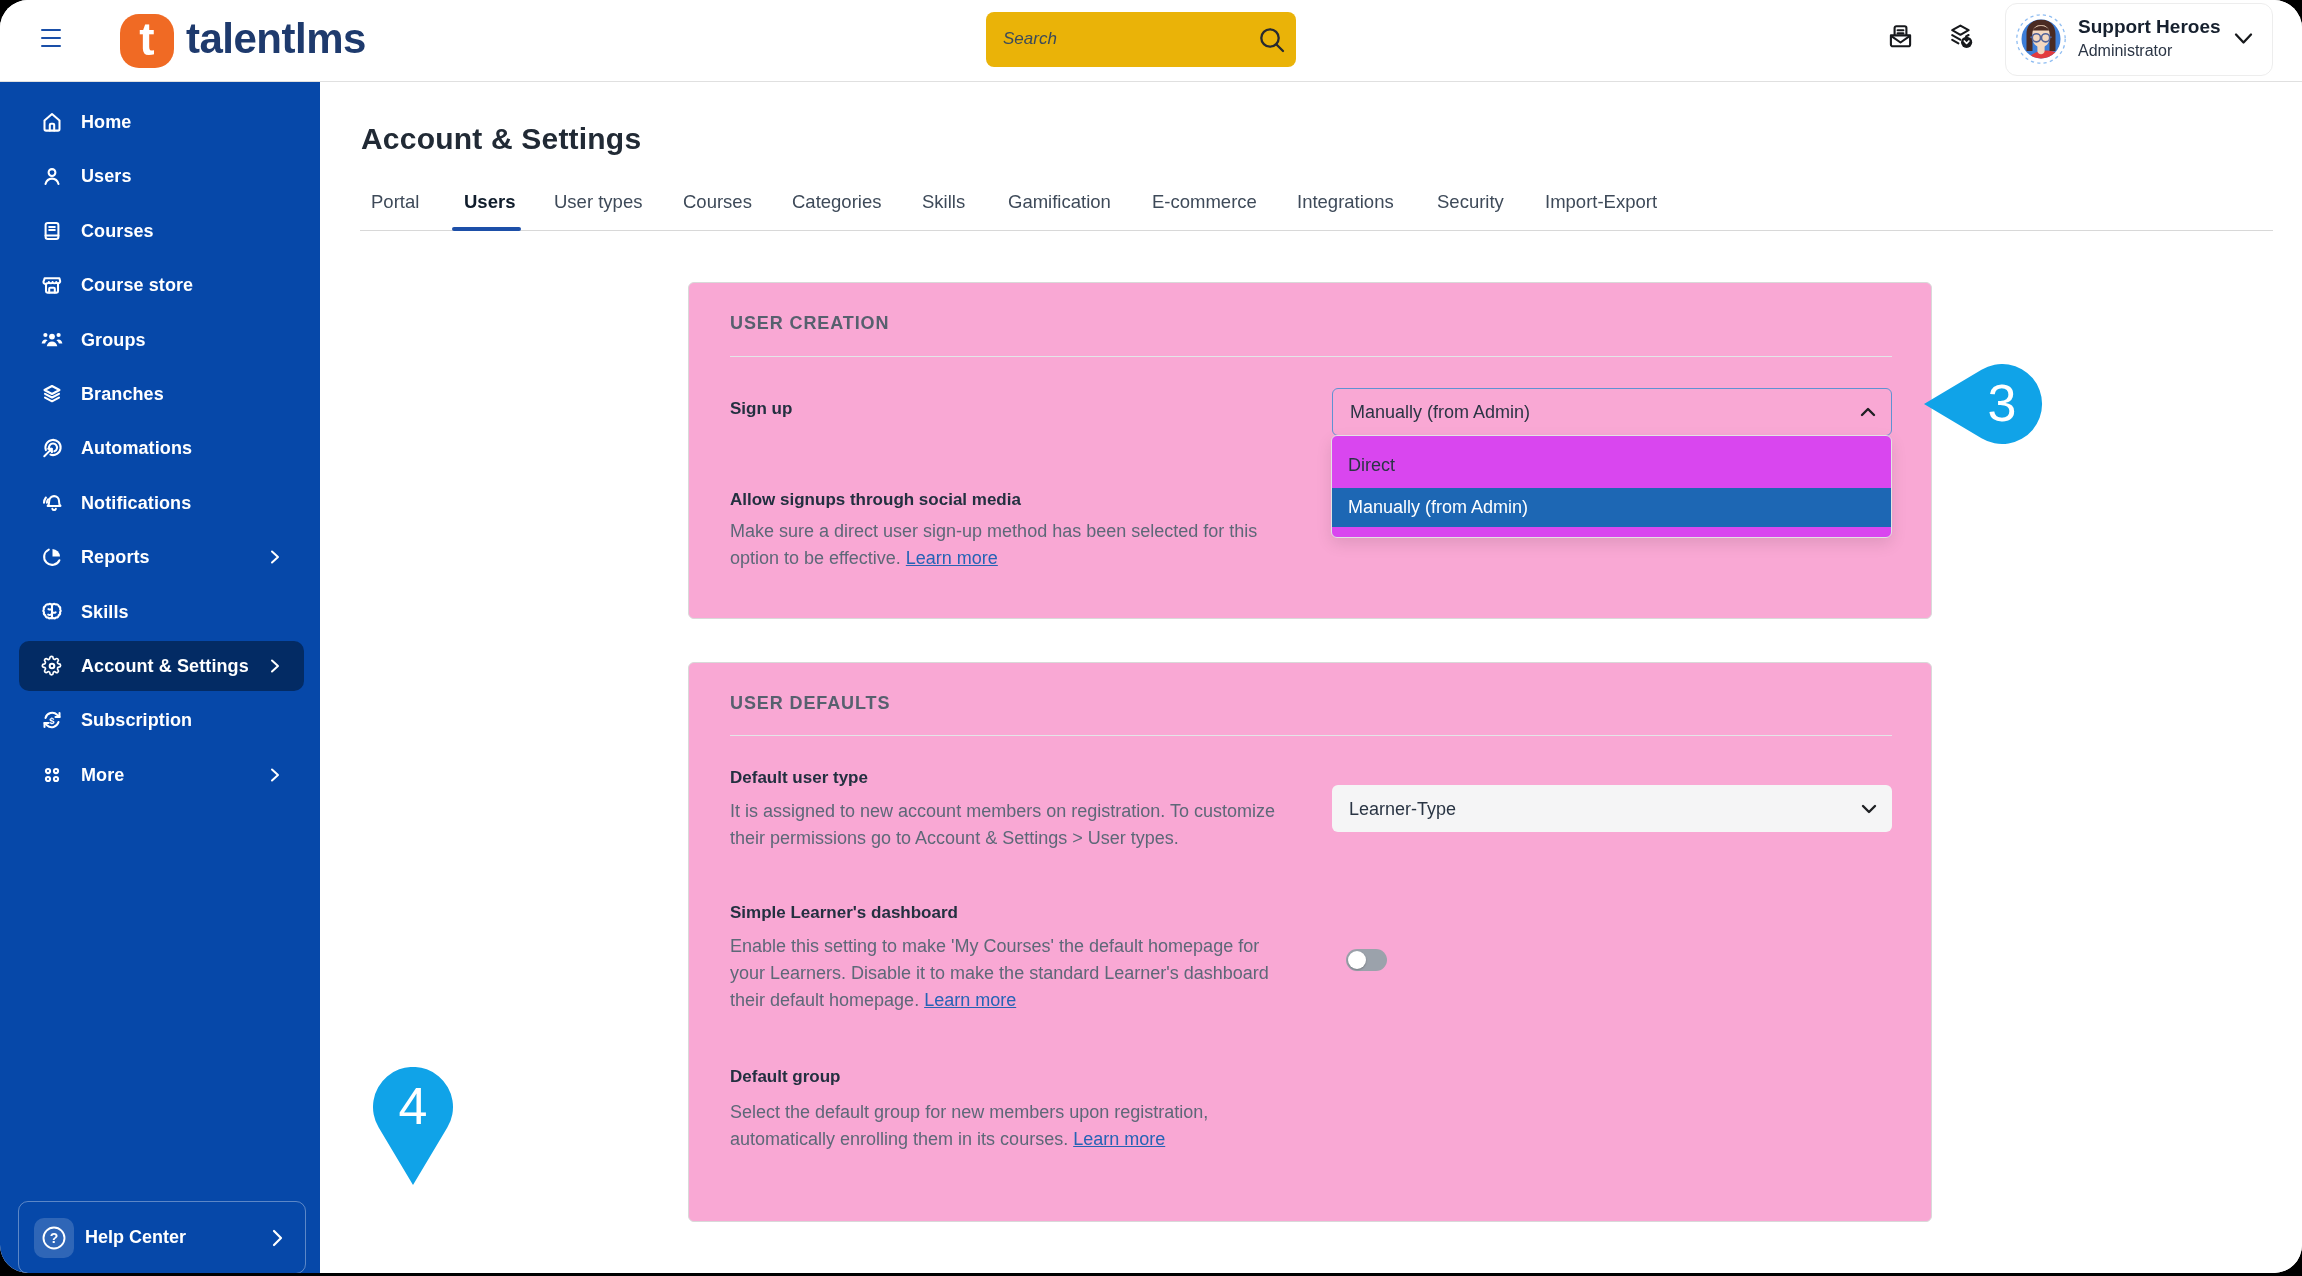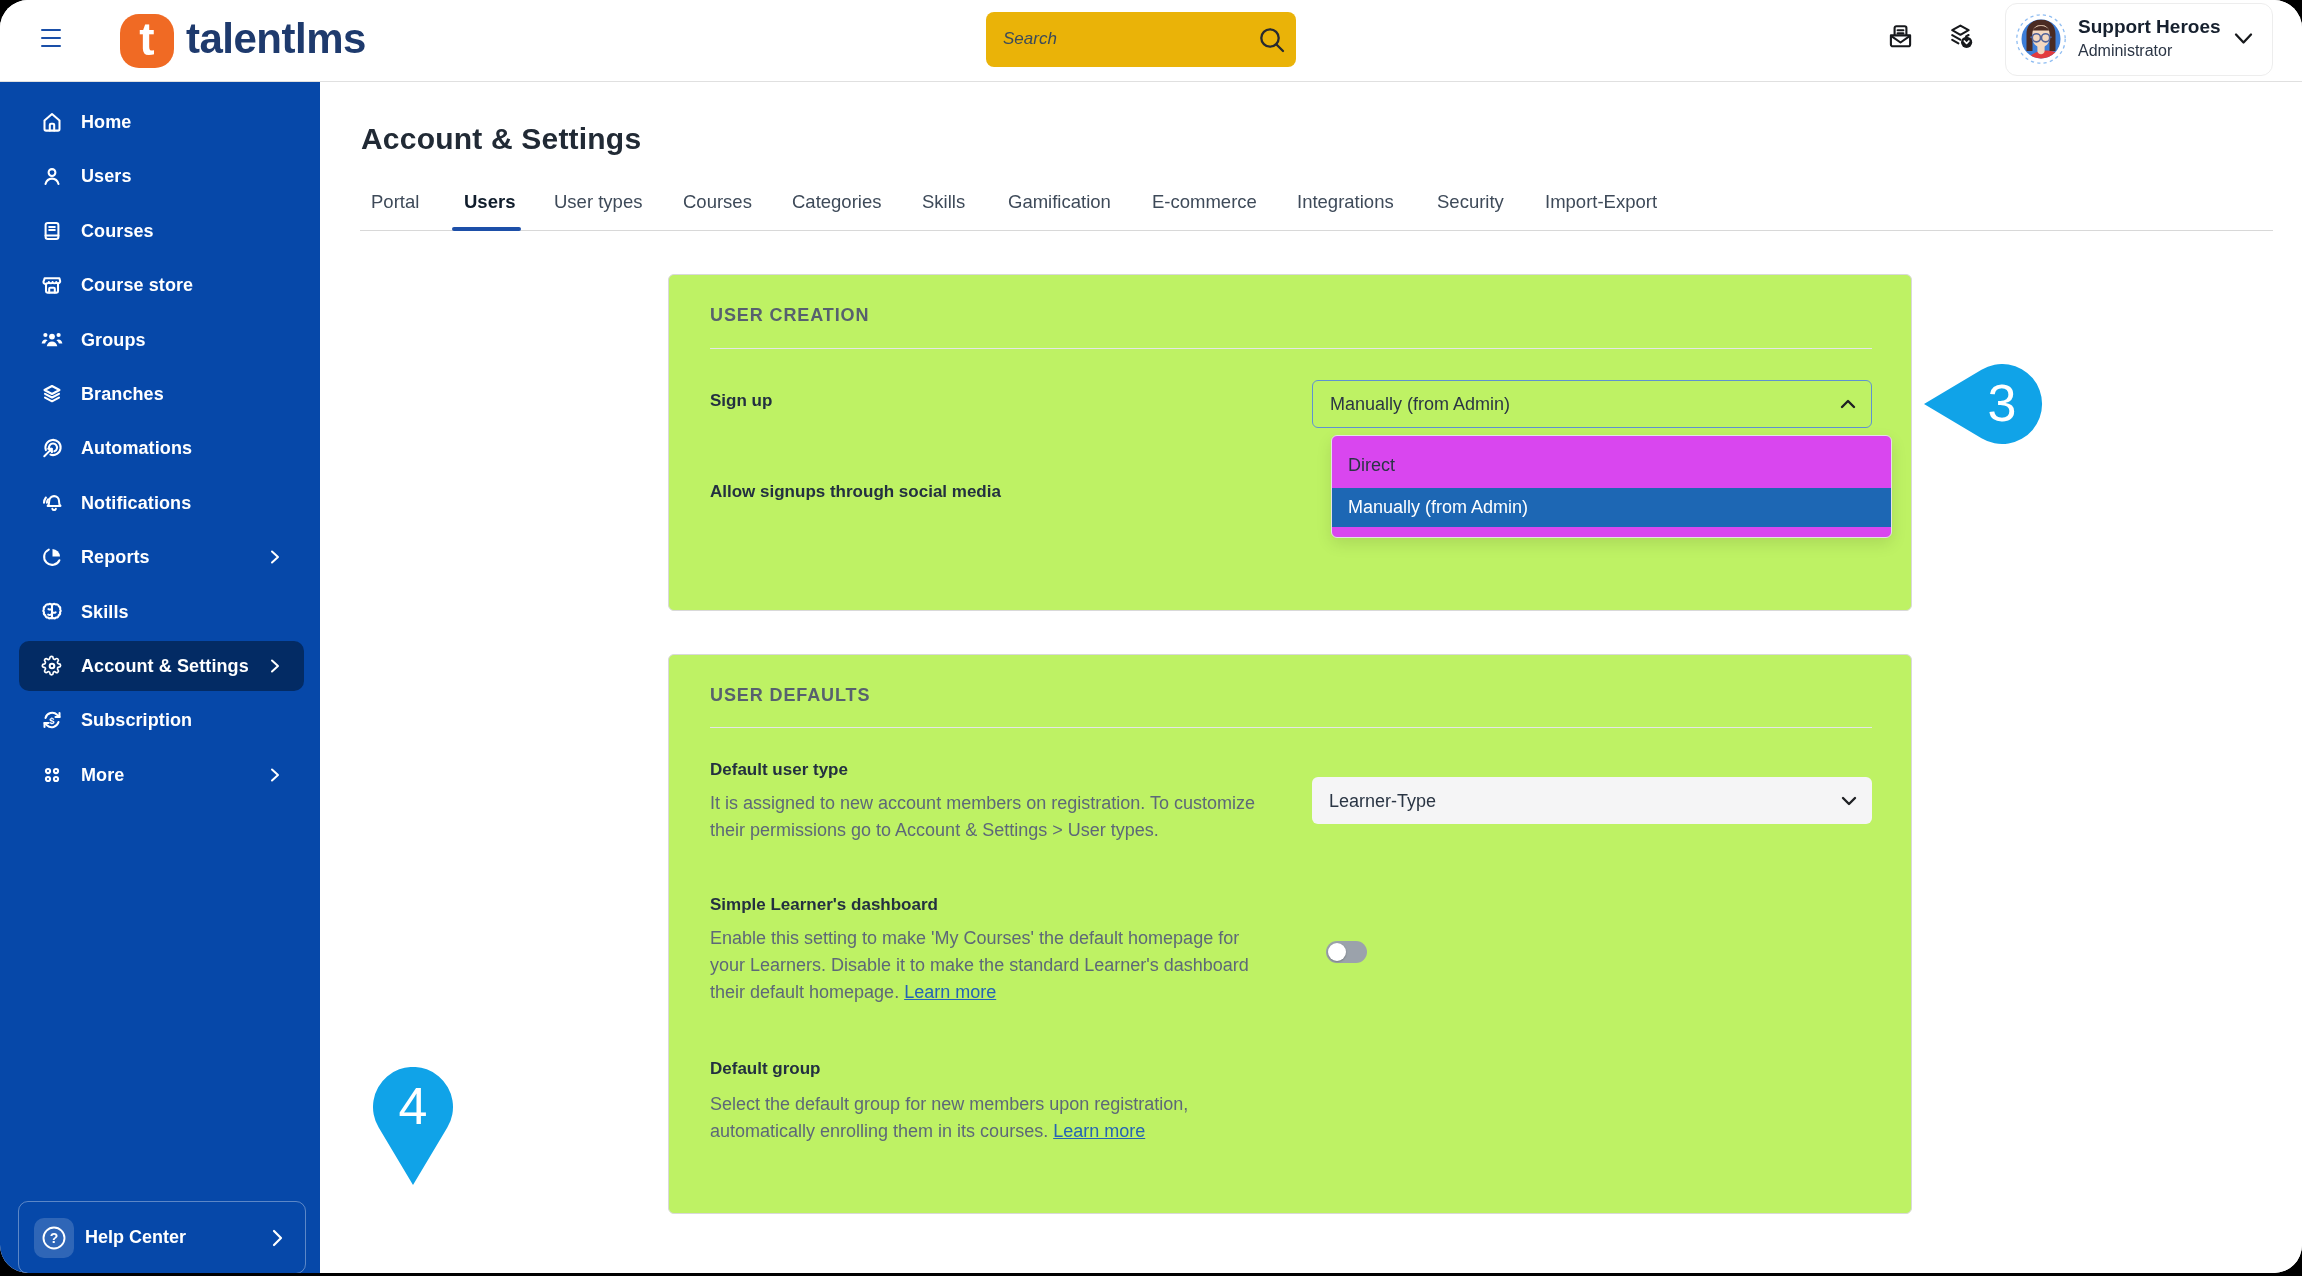--- a/index.html
+++ b/index.html
@@ -31,21 +31,21 @@
 .helpico { position:absolute; left:15px; top:16px; width:40px; height:40px; background:rgba(255,255,255,0.17); border-radius:10px; }
 
 
 .main { position:absolute; left:320px; top:82px; width:1982px; height:1191px; background:#fff; }
 .h1 { position:absolute; left:361px; top:122px; font-size:30px; font-weight:700; color:#212a35; letter-spacing:0.2px; }
 .tab { position:absolute; top:191px; font-size:18.5px; color:#3e4a59; white-space:nowrap; }
 .tab.active { color:#101d2c; font-weight:700; }
 .tabline { position:absolute; left:360px; top:230px; width:1913px; height:1px; background:#d8d8d8; }
 .tabul { position:absolute; left:452px; top:227px; width:69px; height:3.5px; background:#1d4fa8; border-radius:2px; }
 
-.card { position:absolute; left:668px; width:1244px; border:1px solid #d9d9d9; border-radius:6px; background:#bef264; }
+.card { position:absolute; left:688px; width:1244px; border:1px solid #d9d9d9; border-radius:6px; background:#f9a8d4;margin-top:8px; }
 .cardtitle { position:absolute; left:41px; font-size:18px; font-weight:700; letter-spacing:0.9px; color:#57606e; }
 .carddiv { position:absolute; left:41px; width:1162px; height:1px; background:#e4e6e8; }
 .blabel { font-weight:700; font-size:17px; color:#233040; position:absolute; }
 .desc { position:absolute; font-size:18px; line-height:27px; color:#5d6878; }
 .desc a { color:#2563b5; text-decoration:underline; }
 .sel { position:absolute; left:643px; width:560px; border-radius:6px; font-size:18px; color:#2a3544; }
 .sel .txt { position:absolute; left:17px; top:50%; transform:translateY(-50%); }
 .chevd { position:absolute; right:14px; top:50%; transform:translateY(-50%); width:18px; height:18px; }
 
 
@@ -227,20 +227,21 @@
     <div class="cardtitle" style="top:30px;">USER CREATION</div>
     <div class="carddiv" style="top:73px;"></div>
     <div class="blabel" style="left:41px;top:116px;">Sign up</div>
     <div class="sel" style="top:105px;height:48px;border:1.7px solid #5e92d2;">
       <span class="txt">Manually (from Admin)</span>
       <svg class="chevd" viewBox="0 0 18 18">
           <path d="M3 12l6-6 6 6" fill="none" stroke="#1f2124" stroke-width="2.4" stroke-linecap="round" stroke-linejoin="round"></path>
         </svg>
     </div>
     <div class="blabel" style="left:41px;top:207px;">Allow signups through social media</div>
+    <div class="desc" style="left:41px;top:235px;">Make sure a direct user sign-up method has been selected for this<br>option to be effective. <a>Learn more</a></div>
   </div>
 
   <div class="abs" style="left:1331px;top:435px;width:561px;height:103px;background:#d946ef;border:1px solid #e3e3e3;border-radius:6px;box-shadow:0 6px 16px rgba(0,0,0,0.10);z-index:8;">
     <div class="abs" style="left:16px;top:19px;font-size:18px;color:#2a3544;">Direct</div>
     <div class="abs" style="left:0px;top:52px;width:559px;height:39px;background:#1d67b4;"></div>
     <div class="abs" style="left:16px;top:61px;font-size:18px;color:#fff;">Manually (from Admin)</div>
   </div>
 
   <div class="card" style="top:654px;height:560px;">
     <div class="cardtitle" style="top:30px;">USER DEFAULTS</div>

